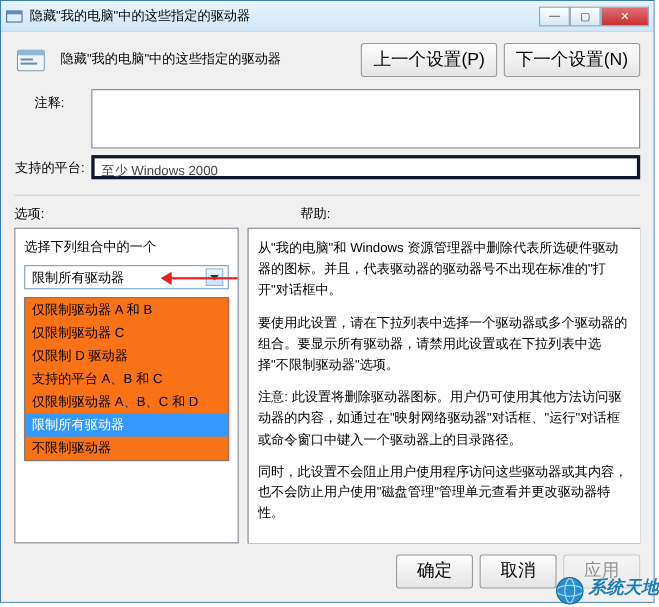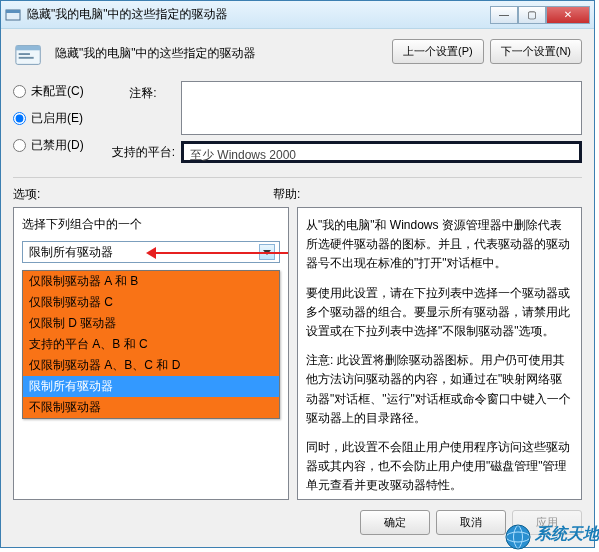--- a/index.html
+++ b/index.html
@@ -12,38 +12,38 @@
 .titlebar-btns { display:flex; gap:0; }
 .tb-btn { width:28px; height:18px; border:1px solid #8aa8c0; background:linear-gradient(#fefefe,#d8e6f2); font-size:10px; display:flex; align-items:center; justify-content:center; cursor:pointer; }
 .tb-btn.close { background:linear-gradient(#e07070,#c83030); color:#fff; width:44px; }
 .tb-btn.min,.tb-btn.max { color:#333; }
 .content { padding:10px 12px; background:#f0f0f0; height:calc(100% - 28px); display:flex; flex-direction:column; }
 .header-row { display:flex; align-items:flex-start; gap:10px; margin-bottom:10px; }
 .header-icon { width:32px; height:32px; flex-shrink:0; display:flex; align-items:center; justify-content:center; }
 .header-icon svg { width:30px; height:30px; }
 .header-title { flex:1; font-size:12px; padding-top:6px; }
 .nav-btns { display:flex; gap:6px; align-items:flex-start; }
-.btn { background:linear-gradient(#fefefe,#e4e4e4); border:1px solid #9a9a9a; border-radius:3px; padding:4px 10px; font-size:11px; cursor:pointer; min-width:84px; text-align:center; }
+.btn { background:linear-gradient(#fefefe,#e4e4e4); border:1px solid #9a9a9a; border-radius:3px; padding:4px 10px; font-size:16px; cursor:pointer; min-width:84px; text-align:center; }
 .config-area { display:flex; gap:8px; margin-bottom:8px; }
 .radio-col { width:90px; display:flex; flex-direction:column; gap:10px; padding-top:2px; }
 .radio-item { display:flex; align-items:center; gap:5px; cursor:pointer; }
 .radio-item input { cursor:pointer; }
 .comment-col { flex:1; }
 .comment-row { display:flex; align-items:flex-start; gap:6px; margin-bottom:6px; }
 .comment-label { width:64px; text-align:center; padding-top:4px; }
 .comment-box { flex:1; height:54px; background:#fff; border:1px solid #828790; }
 .platform-row { display:flex; align-items:center; gap:6px; }
 .platform-label { width:64px; text-align:right; }
 .platform-val { flex:1; background:#fff; border:3px solid #0f172a; height:22px; padding:3px 6px; color:#444; }
 .mid-labels { display:flex; margin:8px 0 4px; }
 .mid-labels .left { width:260px; }
 .mid-labels .right { flex:1; }
 .panels { display:flex; gap:8px; flex:1; min-height:0; position:relative; }
 .panel { border:1px solid #828790; background:#fff; padding:8px; font-size:12px; overflow:hidden; }
-.panel.left { width:276px; position:relative; }
+.panel.left { width:204px; position:relative; }
 .panel.right { flex:1; line-height:1.6; overflow-y:auto; }
 .panel.right p { margin-bottom:10px; }
 .opt-title { margin-bottom:8px; }
 .select-wrap { border:1px solid #7b9ebd; background:#fff; height:22px; display:flex; align-items:center; justify-content:space-between; padding:0 4px 0 6px; cursor:pointer; margin-bottom:0; }
 .select-arrow { width:16px; height:16px; background:linear-gradient(#eaf6fd,#bee6fd); border:1px solid #8ab4d8; display:flex; align-items:center; justify-content:center; }
 .select-arrow svg { width:8px; height:8px; }
 .dropdown { border:1px solid #767676; background:#f97316; position:absolute; left:8px; right:8px; top:62px; box-shadow:1px 1px 2px rgba(0,0,0,0.25); }
 .dd-item { padding:2px 6px; cursor:pointer; font-size:12px; }
 .dd-item.selected { background:#3399ff; color:#fff; }
 .arrow-annotation { position:absolute; top:44px; left:136px; width:230px; height:2px; background:#e62020; z-index:5; }
@@ -84,34 +84,20 @@
           </svg>
       </div>
       <div class="header-title">隐藏"我的电脑"中的这些指定的驱动器</div>
       <div class="nav-btns">
         <button class="btn">上一个设置(P)</button>
         <button class="btn">下一个设置(N)</button>
       </div>
     </div>
 
     <div class="config-area">
-      <div class="radio-col">
-        <label class="radio-item">
-          <input type="radio" name="cfg" style="">
-          <span>未配置(C)</span>
-        </label>
-        <label class="radio-item">
-          <input type="radio" name="cfg" checked="" style="">
-          <span>已启用(E)</span>
-        </label>
-        <label class="radio-item">
-          <input type="radio" name="cfg" style="">
-          <span>已禁用(D)</span>
-        </label>
-      </div>
       <div class="comment-col">
         <div class="comment-row">
           <div class="comment-label">注释:</div>
           <div class="comment-box"></div>
         </div>
         <div class="platform-row">
           <div class="platform-label">支持的平台:</div>
           <div class="platform-val">至少 Windows 2000</div>
         </div>
       </div>

